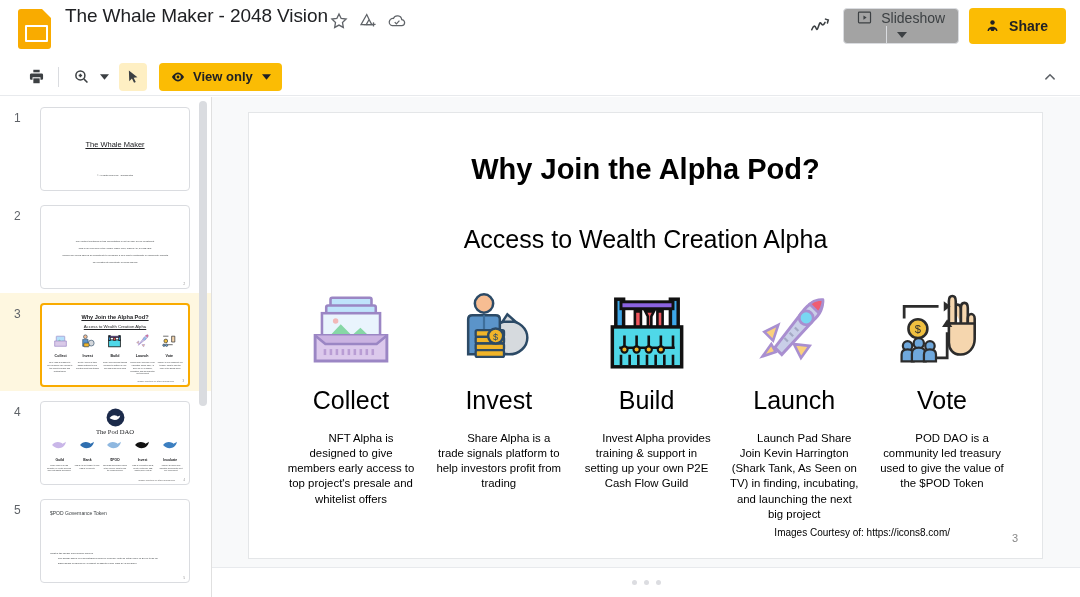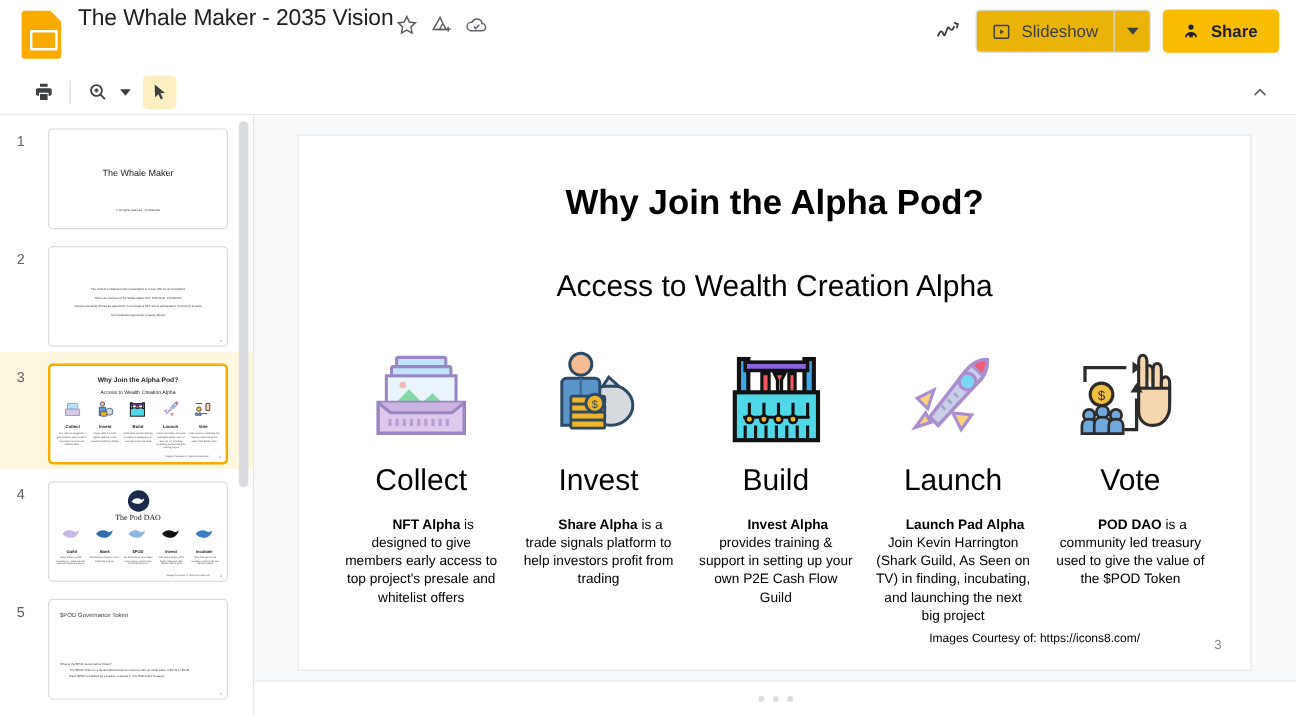--- a/index.html
+++ b/index.html
@@ -39,21 +39,21 @@
   .menu-item {
     font-size: 13.5px; color: #0f172a; padding: 3px 9px; border-radius: 4px; cursor: pointer;
     white-space: nowrap;
     margin-top: 32px;
   }
 
   .hdr-right { position: absolute; right: 14px; top: 8px; display: flex; align-items: center; gap: 10px; }
   .trend-icon { width: 26px; height: 26px; display: flex; align-items: center; justify-content: center; cursor: pointer; }
   .slideshow-group {
     display: flex; align-items: center; height: 36px;
-    border: 1px solid #dadce0; border-radius: 4px; overflow: hidden; background: #eab308;
+    border: 1px solid #dadce0; border-radius: 4px; overflow: hidden; background: #a3a3a3; flex-direction: column;
   }
   .slideshow-btn {
     display: flex; align-items: center; gap: 8px; padding: 0 13px 0 12px; height: 100%;
     font-size: 14px; color: #3c4043; cursor: pointer;
   }
   .slideshow-caret {
     width: 30px; height: 100%; display: flex; align-items: center; justify-content: center;
     border-left: 1px solid #dadce0; cursor: pointer;
   }
   .share-btn {
@@ -106,21 +106,21 @@
   .thumb-row.selected .thumb-card { border: 2px solid #F9AB00; }
   .scrollbar-track {
     position: absolute; right: 4px; top: 4px; width: 8px; height: 492px;
   }
   .scrollbar-thumb {
     position: absolute; top: 0; left: 0; width: 8px; height: 305px;
     background: #dadce0; border-radius: 5px; cursor: pointer;
   }
 
   
-  .t-title { position: absolute; width: 100%; text-align: center; font-size: 7.5px; color: #202124; }
+  .t-title { position: absolute; width: 100%; text-align: center; font-size: 7.5px; color: #202124; text-decoration: underline; }
   .t-small { position: absolute; width: 100%; text-align: center; font-size: 2.4px; color: #3c4043; line-height: 1.55; }
   .t-pnum { position: absolute; right: 4px; bottom: 2px; font-size: 2.6px; color: #777; }
 
   .t3-title { top: 9px; font-size: 5.6px; font-weight: bold; }
   .t3-sub { top: 19px; font-size: 4.3px; }
   .t3-icons { position: absolute; top: 28px; left: 0; width: 100%; display: flex; justify-content: space-around; padding: 0 5px; }
   .t3-ico { width: 17px; height: 17px; }
   .t3-labels { position: absolute; top: 49px; left: 0; width: 100%; display: flex; justify-content: space-around; padding: 0 5px; }
   .t3-lab { width: 24px; text-align: center; font-size: 3.6px; font-weight: bold; color: #202124; }
   .t3-descs { position: absolute; top: 56px; left: 0; width: 100%; display: flex; justify-content: space-around; padding: 0 4px; }
@@ -167,33 +167,33 @@
     font-size: 25px; color: #000;
   }
   .cols {
     position: absolute; top: 175px; left: 36px; width: 723px;
     display: flex; justify-content: space-between;
   }
   .col { width: 132px; display: flex; flex-direction: column; align-items: center; }
   .col-icon { height: 84px; display: flex; align-items: flex-end; justify-content: center; }
   .col-name { margin-top: 16px; font-size: 25px; color: #000; line-height: 1; }
   .col-desc { margin-top: 18px; font-size: 11.4px; color: #000; text-align: center; line-height: 1.33; }
-  .col-desc b { font-weight: bold; padding-left: 20px; }
+  .col-desc b { font-weight: normal; padding-left: 20px; }
   .credit {
     position: absolute; right: 92px; bottom: 20px; font-size: 10px; color: #000;
   }
   .slide-num { position: absolute; right: 24px; bottom: 14px; font-size: 11px; color: #888; }
 </style>
 </head>
 <body>
 
 <div class="header">
   <div class="app-logo"></div>
 
-  <div class="doc-title">The Whale Maker - 2035 Vision</div>
+  <div class="doc-title">The Whale Maker - 2048 Vision</div>
 
   <div class="title-icon ti-star">
     <svg viewBox="0 0 24 24" fill="none" stroke="#5f6368" stroke-width="1.6">
       <path d="M12 3.5l2.6 5.4 5.9.8-4.3 4.1 1 5.9-5.2-2.8-5.2 2.8 1-5.9L3.5 9.7l5.9-.8z"></path>
     </svg>
   </div>
   <div class="title-icon ti-drive">
     <svg viewBox="0 0 24 24" fill="none" stroke="#5f6368" stroke-width="1.5">
       <path d="M10.5 4.2L3.6 16.4h6.3l3.4-6.1z"></path>
         <path d="M13.3 10.3l3.3 6.1H9.9l-3.2 0"></path>
@@ -268,20 +268,30 @@
   </div>
   <div class="tb-caret">
     <svg viewBox="0 0 10 6" width="9" height="6">
         <path d="M0 0h10L5 6z" fill="#3c4043"></path>
       </svg>
   </div>
   <div class="tb-cursor">
     <svg viewBox="0 0 24 24" width="18" height="18" fill="#3c4043">
       <path d="M6.5 3.2l11.4 9.1-5 .7 2.8 5.6-2.3 1.2-2.8-5.7-3.6 3.4z"></path>
     </svg>
+  </div>
+  <div class="viewonly-btn">
+    <svg viewBox="0 0 24 24" width="16" height="16" fill="#202124">
+      <path d="M12 5.2C6.8 5.2 3 12 3 12s3.8 6.8 9 6.8S21 12 21 12s-3.8-6.8-9-6.8zm0 11a4.2 4.2 0 110-8.4 4.2 4.2 0 010 8.4z"></path>
+      <circle cx="12" cy="12" r="2.1"></circle>
+    </svg>
+    <span>View only</span>
+    <svg viewBox="0 0 10 6" width="9" height="6" style="margin-left:2px">
+        <path d="M0 0h10L5 6z" fill="#202124"></path>
+      </svg>
   </div>
   <div class="tb-collapse">
     <svg viewBox="0 0 24 24" width="18" height="18" fill="none" stroke="#5f6368" stroke-width="2" stroke-linecap="round">
       <path d="M6.5 14.5L12 9l5.5 5.5"></path>
     </svg>
   </div>
 </div>
 
 <div class="filmstrip">
 
@@ -532,21 +542,21 @@
             <circle cx="62" cy="32" r="8" fill="#79d7f2" stroke="#a98fd0" stroke-width="3.2"></circle>
             <g stroke="#a3a9c4" stroke-width="2.6">
               <path d="M43 49l4 4M49 43l4 4M37 55l4 4"></path>
             </g>
             <path d="M30 40l-16 8 10 10z" fill="#fbd17c" stroke="#a98fd0" stroke-width="3"></path>
             <path d="M48 62l8 16 10-14z" fill="#fbd17c" stroke="#a98fd0" stroke-width="3"></path>
             <path d="M22 62l-10 14 15-5z" fill="#fbd17c" stroke="#a98fd0" stroke-width="3"></path>
           </svg>
         </div>
         <div class="col-name">Launch</div>
-        <div class="col-desc"><b>Launch Pad Alpha</b><span> Join Kevin Harrington (Shark Guild, As Seen on TV) in finding, incubating, and launching the next big project</span></div>
+        <div class="col-desc"><b>Launch Pad Share</b><span> Join Kevin Harrington (Shark Tank, As Seen on TV) in finding, incubating, and launching the next big project</span></div>
       </div>
 
       <div class="col">
         <div class="col-icon">
           <svg width="86" height="78" viewBox="0 0 100 90">
             <path d="M64 18c0-4 2-6 4-6s4 2 4 6v16" fill="#f5d6ae" stroke="#2c2c2c" stroke-width="3"></path>
             <path d="M58 8c0-4 2-6 4-6s4 2 4 6v26h-8z" fill="#f5d6ae" stroke="#2c2c2c" stroke-width="3"></path>
             <path d="M72 16c0-4 2-6 4-6s4 2 4 6v20h-8z" fill="#f5d6ae" stroke="#2c2c2c" stroke-width="3"></path>
             <path d="M80 28c0-3 2-5 4-5s4 2 4 5v18h-8z" fill="#f5d6ae" stroke="#2c2c2c" stroke-width="3"></path>
             <path d="M58 34h30v18c0 10-7 18-16 18h-1c-8 0-13-6-13-14z" fill="#f5d6ae" stroke="#2c2c2c" stroke-width="3"></path>

